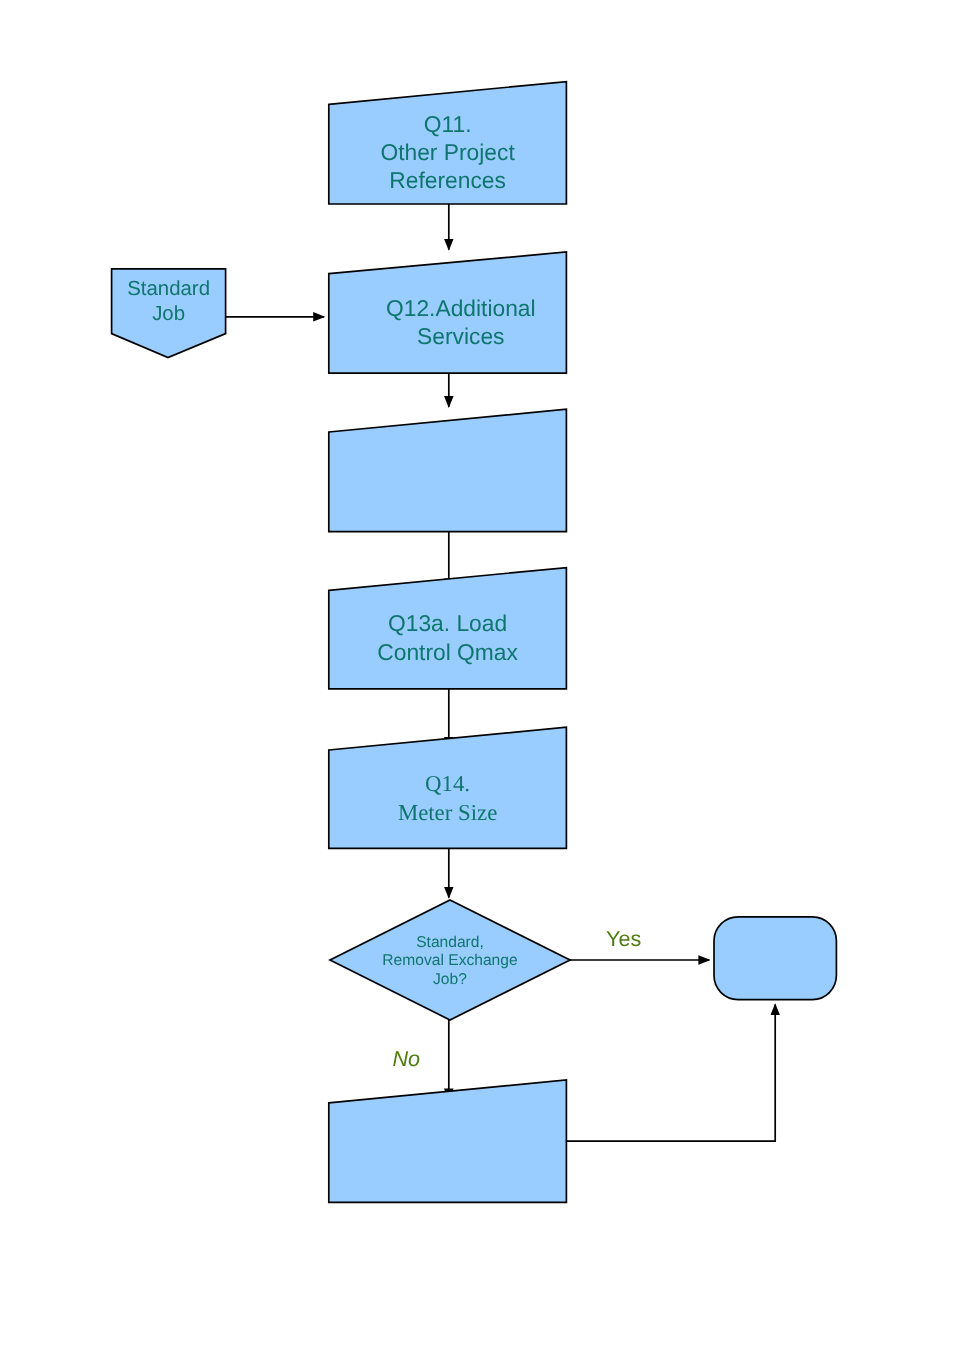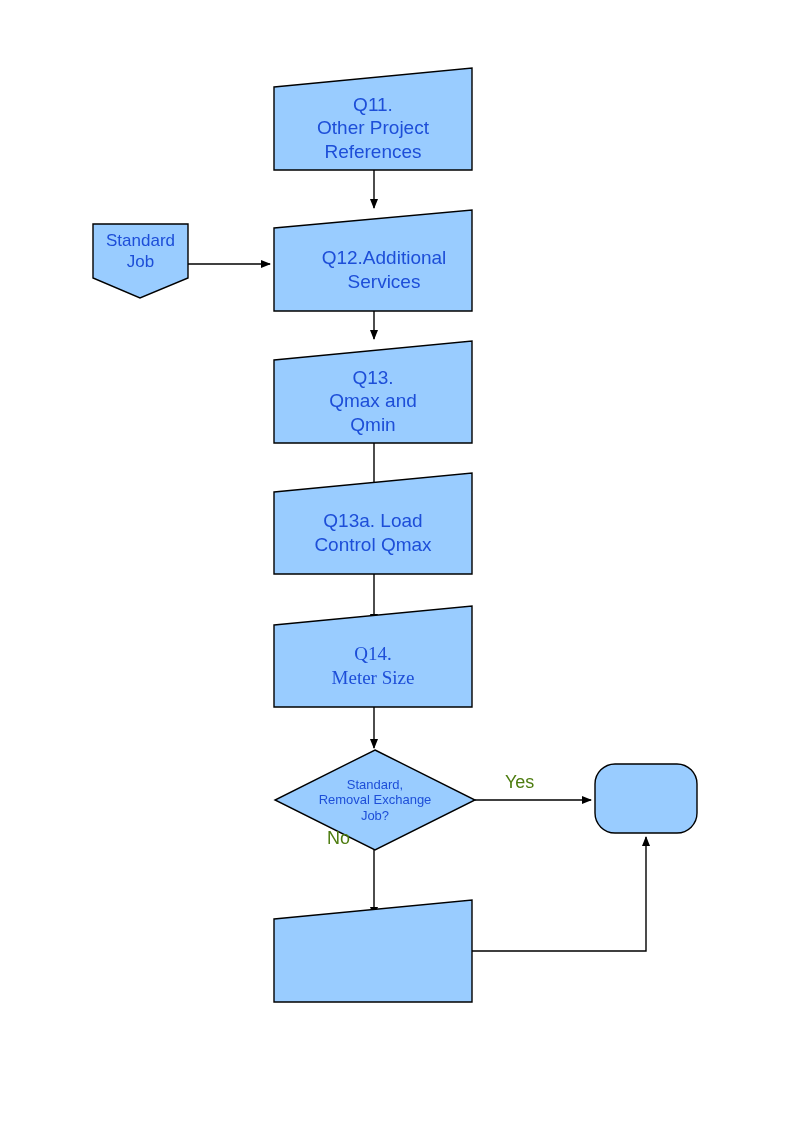--- a/index.html
+++ b/index.html
@@ -34,21 +34,21 @@
     stroke-linejoin: miter;
   }
   .edge-line {
     stroke: #000000;
     stroke-width: 1.4;
     fill: none;
   }
   .node-text {
     position: absolute;
     text-align: center;
-    color: #1d4ed8;
+    color: #0f766e;
     font-family: "Liberation Sans", sans-serif;
     line-height: 1.22;
     white-space: pre-line;
     pointer-events: none;
   }
   .t-large { font-size: 19px; }
   .t-medium { font-size: 17px; }
   .t-small { font-size: 13px; line-height: 1.18; }
   .edge-label {
     position: absolute;
@@ -109,33 +109,30 @@
   <div class="node-text t-large" style="left:274px; top:86px; width:198px; height:84px; display:flex; align-items:center; justify-content:center;">Q11.
 Other Project
 References</div>
 
   <div class="node-text t-medium" style="left:93px; top:226px; width:95px; height:52px; display:flex; align-items:center; justify-content:center;">Standard
 Job</div>
 
   <div class="node-text t-large" style="left:274px; top:228px; width:220px; height:83px; display:flex; align-items:center; justify-content:center;">Q12.Additional
 Services</div>
 
-  <div class="node-text t-large" style="left:274px; top:359px; width:198px; height:84px; display:flex; align-items:center; justify-content:center;">Q13.
-Qmax and
-Qmin</div>
 
   <div class="node-text t-large" style="left:274px; top:491px; width:198px; height:83px; display:flex; align-items:center; justify-content:center;">Q13a. Load
 Control Qmax</div>
 
   <div class="node-text t-large" style="left:274px; top:624px; width:198px; height:83px; display:flex; align-items:center; justify-content:center;font-family:Liberation Serif, serif;">Q14.
 Meter Size</div>
 
   <div class="node-text t-small" style="left:275px; top:750px; width:200px; height:100px; display:flex; align-items:center; justify-content:center;">Standard,
 Removal Exchange
 Job?</div>
 
 
 
   <div class="edge-label" style="left:505px; top:772px;">Yes</div>
 
-  <div class="edge-label" style="left:327px; top:828px;">No</div>
+  <div class="edge-label" style="left:327px; top:872px;font-style:italic;">No</div>
 
 </div>
 
 </body></html>

